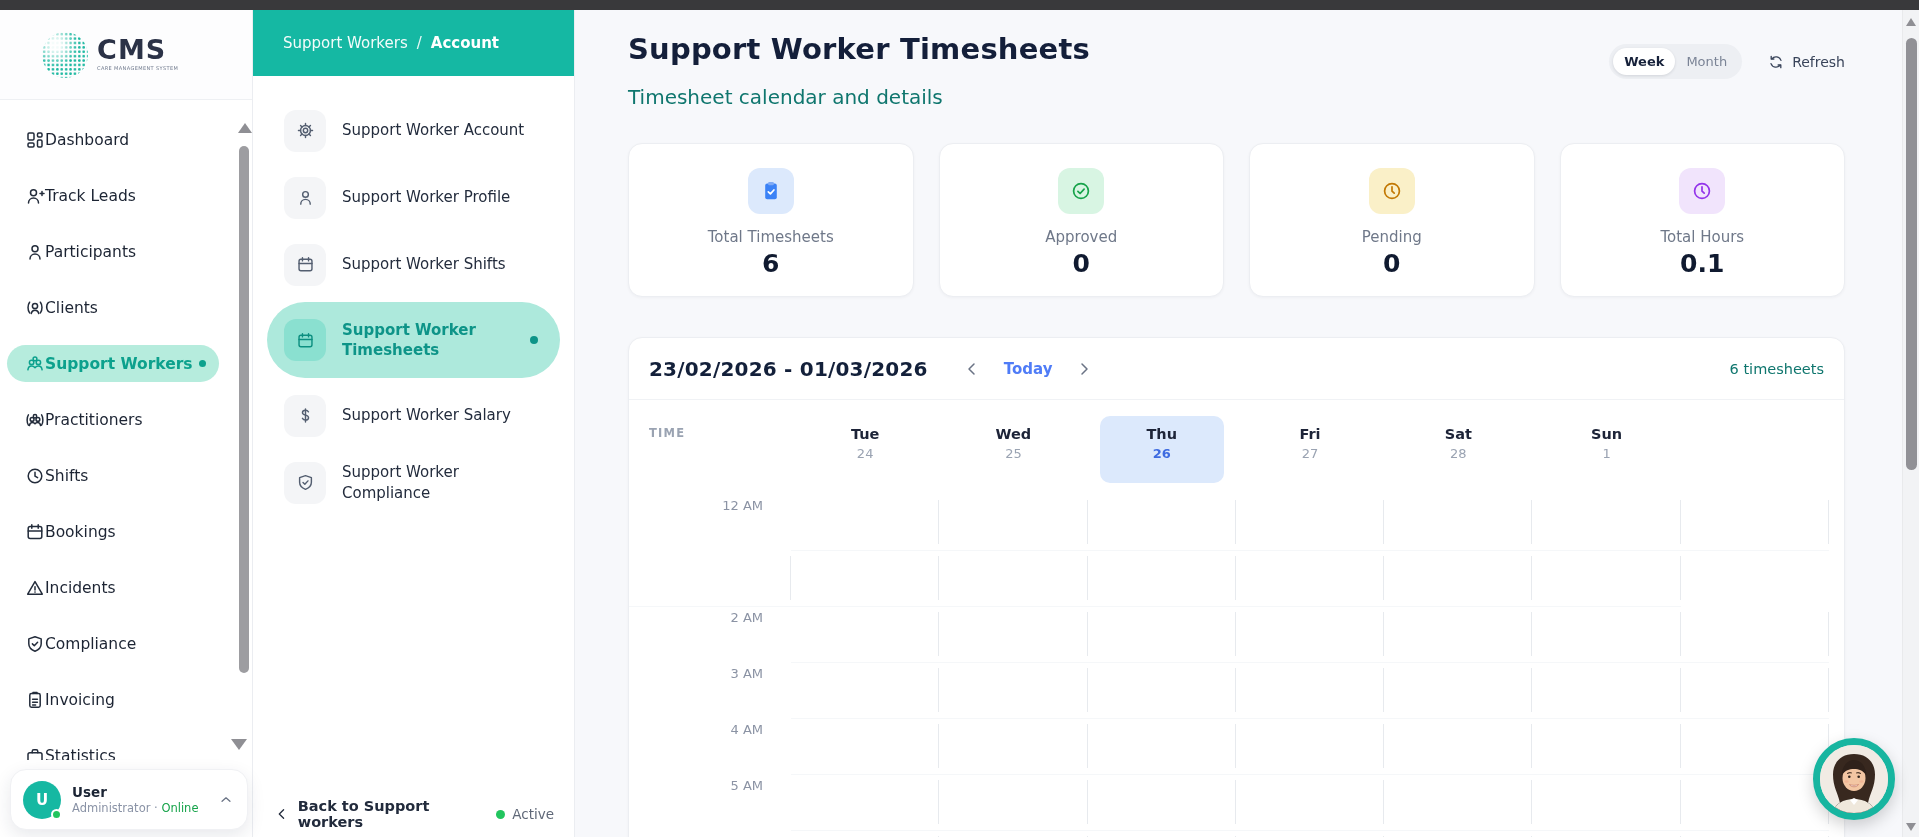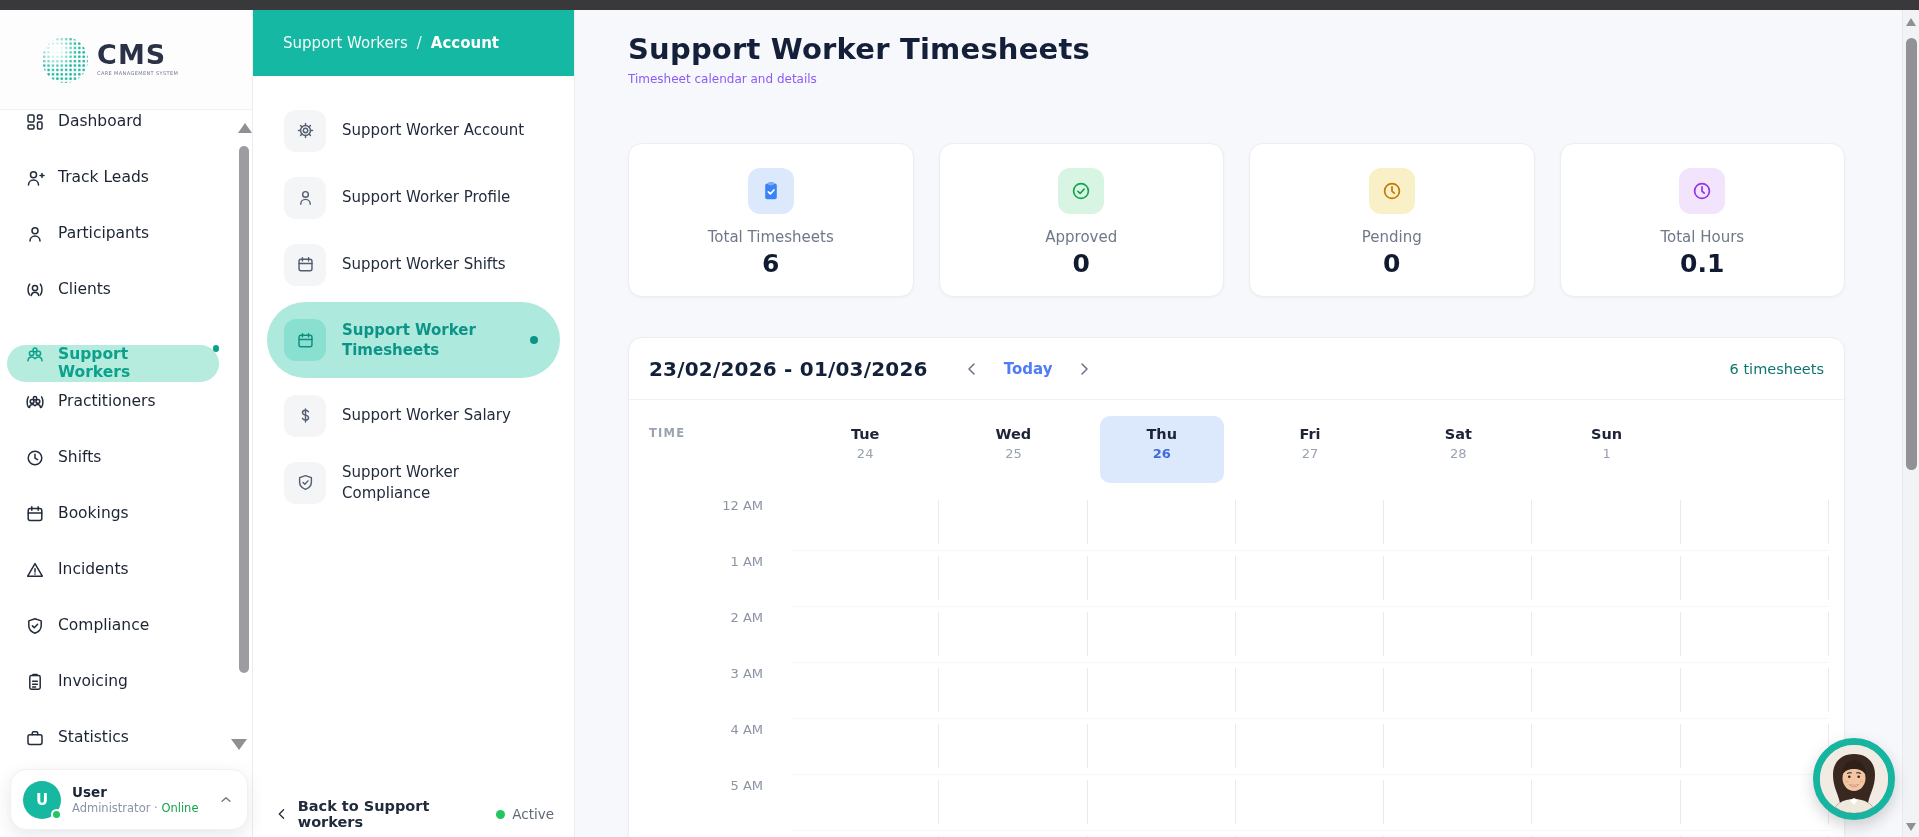--- a/index.html
+++ b/index.html
@@ -17,33 +17,33 @@
 
   
   #vscroll { position:absolute; right:0; top:10px; width:17px; height:827px; background:#f2f3f5; border-left:1px solid #e9eaec; z-index:30; }
   .sb-arrow { position:absolute; left:3px; width:0; height:0; border-left:5.5px solid transparent; border-right:5.5px solid transparent; }
   .sb-arrow.up { top:8px; border-bottom:8px solid #8f8f94; }
   .sb-arrow.down { bottom:6px; border-top:8px solid #8f8f94; }
   #vscroll .thumb { position:absolute; left:3px; top:28px; width:11px; height:432px; border-radius:6px; background:#919196; }
 
   
   #sidebar { position:absolute; left:0; top:10px; width:253px; height:827px; background:#fff; border-right:1px solid #ebedf1; z-index:10; }
-  .logo-wrap { height:100px; display:flex; align-items:center; justify-content:center; gap:9px; border-bottom:1px solid #eef0f3; background:#fdfdfe; }
+  .logo-wrap { height:90px; display:flex; align-items:center; justify-content:center; gap:9px; border-bottom:1px solid #eef0f3; background:#fdfdfe; }
   .logo-ball {
     width:46px; height:46px; border-radius:50%;
     background:
       radial-gradient(circle at 30% 28%, rgba(255,255,255,.95) 0 10%, rgba(255,255,255,0) 46%),
       radial-gradient(#1fb9a2 1.1px, rgba(31,185,162,0) 1.45px);
     background-size:100% 100%, 4.4px 4.4px;
   }
   .logo-name { font-size:27px; font-weight:800; letter-spacing:1px; color:#2b3247; line-height:1; }
   .logo-tag { font-size:7px; transform:scale(.72); transform-origin:left top; color:#707a8d; letter-spacing:.5px; margin-top:3px; white-space:nowrap; }
 
   .nav { position:absolute; left:0; top:90px; width:253px; height:660px; overflow:hidden; padding-top:12px; }
-  .nav-item { height:56px; display:flex; align-items:flex-start; gap:13px; padding-left:25px; font-size:15.5px; font-weight:500; color:#1c2433; cursor:pointer; }
+  .nav-item { height:56px; display:flex; align-items:center; padding-left:25px; font-size:15.5px; font-weight:500; color:#1c2433; cursor:pointer; }
   .nav-item .nicon { width:20px; height:20px; color:#232c3b; flex:0 0 auto; }
   .nav-item.active { margin:9px 34px 10px 7px; height:37px; padding-left:18px; border-radius:19px; background:#b6ecdd; color:#0ca18d; font-weight:600; }
   .nav-item.active .nicon { color:#0ca18d; }
   .nav-dot { width:7px; height:7px; border-radius:50%; background:#0ca18d; margin-left:6px; }
 
   
   .side-sb-up { position:absolute; left:238px; top:113px; width:0; height:0; border-left:7px solid transparent; border-right:7px solid transparent; border-bottom:10px solid #8f8f94; }
   .side-sb-thumb { position:absolute; left:239px; top:136px; width:10px; height:527px; border-radius:5px; background:#9d9da1; }
   .side-sb-down { position:absolute; left:231px; top:729px; width:0; height:0; border-left:8px solid transparent; border-right:8px solid transparent; border-top:11px solid #8f8f94; }
 
@@ -75,21 +75,21 @@
   .panel2-bottom { position:absolute; left:0; bottom:0; width:100%; height:42px; display:flex; align-items:center; padding:0 20px 4px 22px; }
   .back-link { display:flex; align-items:center; gap:9px; font-size:14.5px; font-weight:600; color:#222b3c; cursor:pointer; }
   .worker-status { margin-left:auto; display:flex; align-items:center; gap:7px; font-size:13.5px; color:#5f6878; }
   .status-dot { width:9px; height:9px; border-radius:50%; background:#22c55e; }
 
   
   #main { position:absolute; left:575px; top:10px; width:1327px; height:827px; background:#f7f8fb; }
   .main-inner { position:absolute; left:53px; top:0; width:1217px; height:827px; }
 
   .page-title { margin-top:22px; font-size:29px; font-weight:800; color:#141f3a; letter-spacing:.2px; }
-  .page-sub { margin-top:6px; font-size:12px; color:#8b5cf6; }
+  .page-sub { margin-top:19px; font-size:20px; color:#0f766e; }
 
   .head-controls { position:absolute; right:0; top:34px; display:flex; align-items:center; gap:26px; }
   .view-toggle { display:flex; align-items:center; background:#edeff3; border-radius:999px; padding:4px; }
   .view-opt { font-size:13px; padding:6px 11px; border-radius:999px; color:#7b8496; font-weight:500; cursor:pointer; }
   .view-opt.active { background:#fff; color:#16213a; font-weight:700; box-shadow:0 1px 3px rgba(16,24,40,.12); }
   .refresh-btn { display:flex; align-items:center; gap:8px; font-size:14px; font-weight:500; color:#39445a; cursor:pointer; background:none; border:none; font-family:inherit; }
 
   .stats { position:absolute; left:0; top:133px; width:100%; display:flex; gap:25px; }
   .card { flex:1; height:154px; background:#fff; border:1px solid #eceef2; border-radius:14px; box-shadow:0 1px 3px rgba(16,24,40,.04); display:flex; flex-direction:column; align-items:center; }
   .c-icon { width:46px; height:46px; border-radius:12px; margin-top:24px; display:flex; align-items:center; justify-content:center; }
@@ -373,20 +373,35 @@
       <span>Active</span>
     </div>
   </div>
 </aside>
 
 <main id="main">
   <div class="main-inner">
     <h1 class="page-title">Support Worker Timesheets</h1>
     <div class="page-sub">Timesheet calendar and details</div>
 
+    <div class="head-controls">
+      <div class="view-toggle">
+        <div class="view-opt active">Week</div>
+        <div class="view-opt">Month</div>
+      </div>
+      <button class="refresh-btn">
+        <svg width="16" height="16" viewBox="0 0 18 18">
+            <g class="stroke" stroke-width="1.6">
+              <path d="M14.6 7.2A6 6 0 004.3 5.4M3.4 10.8a6 6 0 0010.3 1.8"></path>
+              <path d="M3.6 2.6v3h3M14.4 15.4v-3h-3"></path>
+            </g>
+          </svg>
+        <span>Refresh</span>
+      </button>
+    </div>
 
     <div class="stats">
       <div class="card">
         <div class="c-icon" style="background:#dce9fc">
           <svg width="22" height="22" viewBox="0 0 22 22">
               <rect x="5.2" y="3.6" width="11.6" height="15.6" rx="2" fill="#3b82f6"></rect>
               <rect x="8.1" y="2" width="5.8" height="3.2" rx="1.2" fill="#7faaf5"></rect>
               <path d="M8.3 11.8l2.1 2.1 3.5-3.9" fill="none" stroke="#fff" stroke-width="1.7" stroke-linecap="round" stroke-linejoin="round"></path>
             </svg>
         </div>
@@ -484,21 +499,20 @@
               <div class="tcell"></div>
               <div class="tcell"></div>
               <div class="tcell"></div>
               <div class="tcell"></div>
               <div class="tcell"></div>
               <div class="tcell"></div>
               <div class="tcell"></div>
             </div>
 
             <div class="grid-row trow">
-              <div class="tlabel">1 AM</div>
               <div class="tcell"></div>
               <div class="tcell"></div>
               <div class="tcell"></div>
               <div class="tcell"></div>
               <div class="tcell"></div>
               <div class="tcell"></div>
               <div class="tcell"></div>
             </div>
 
             <div class="grid-row trow">

